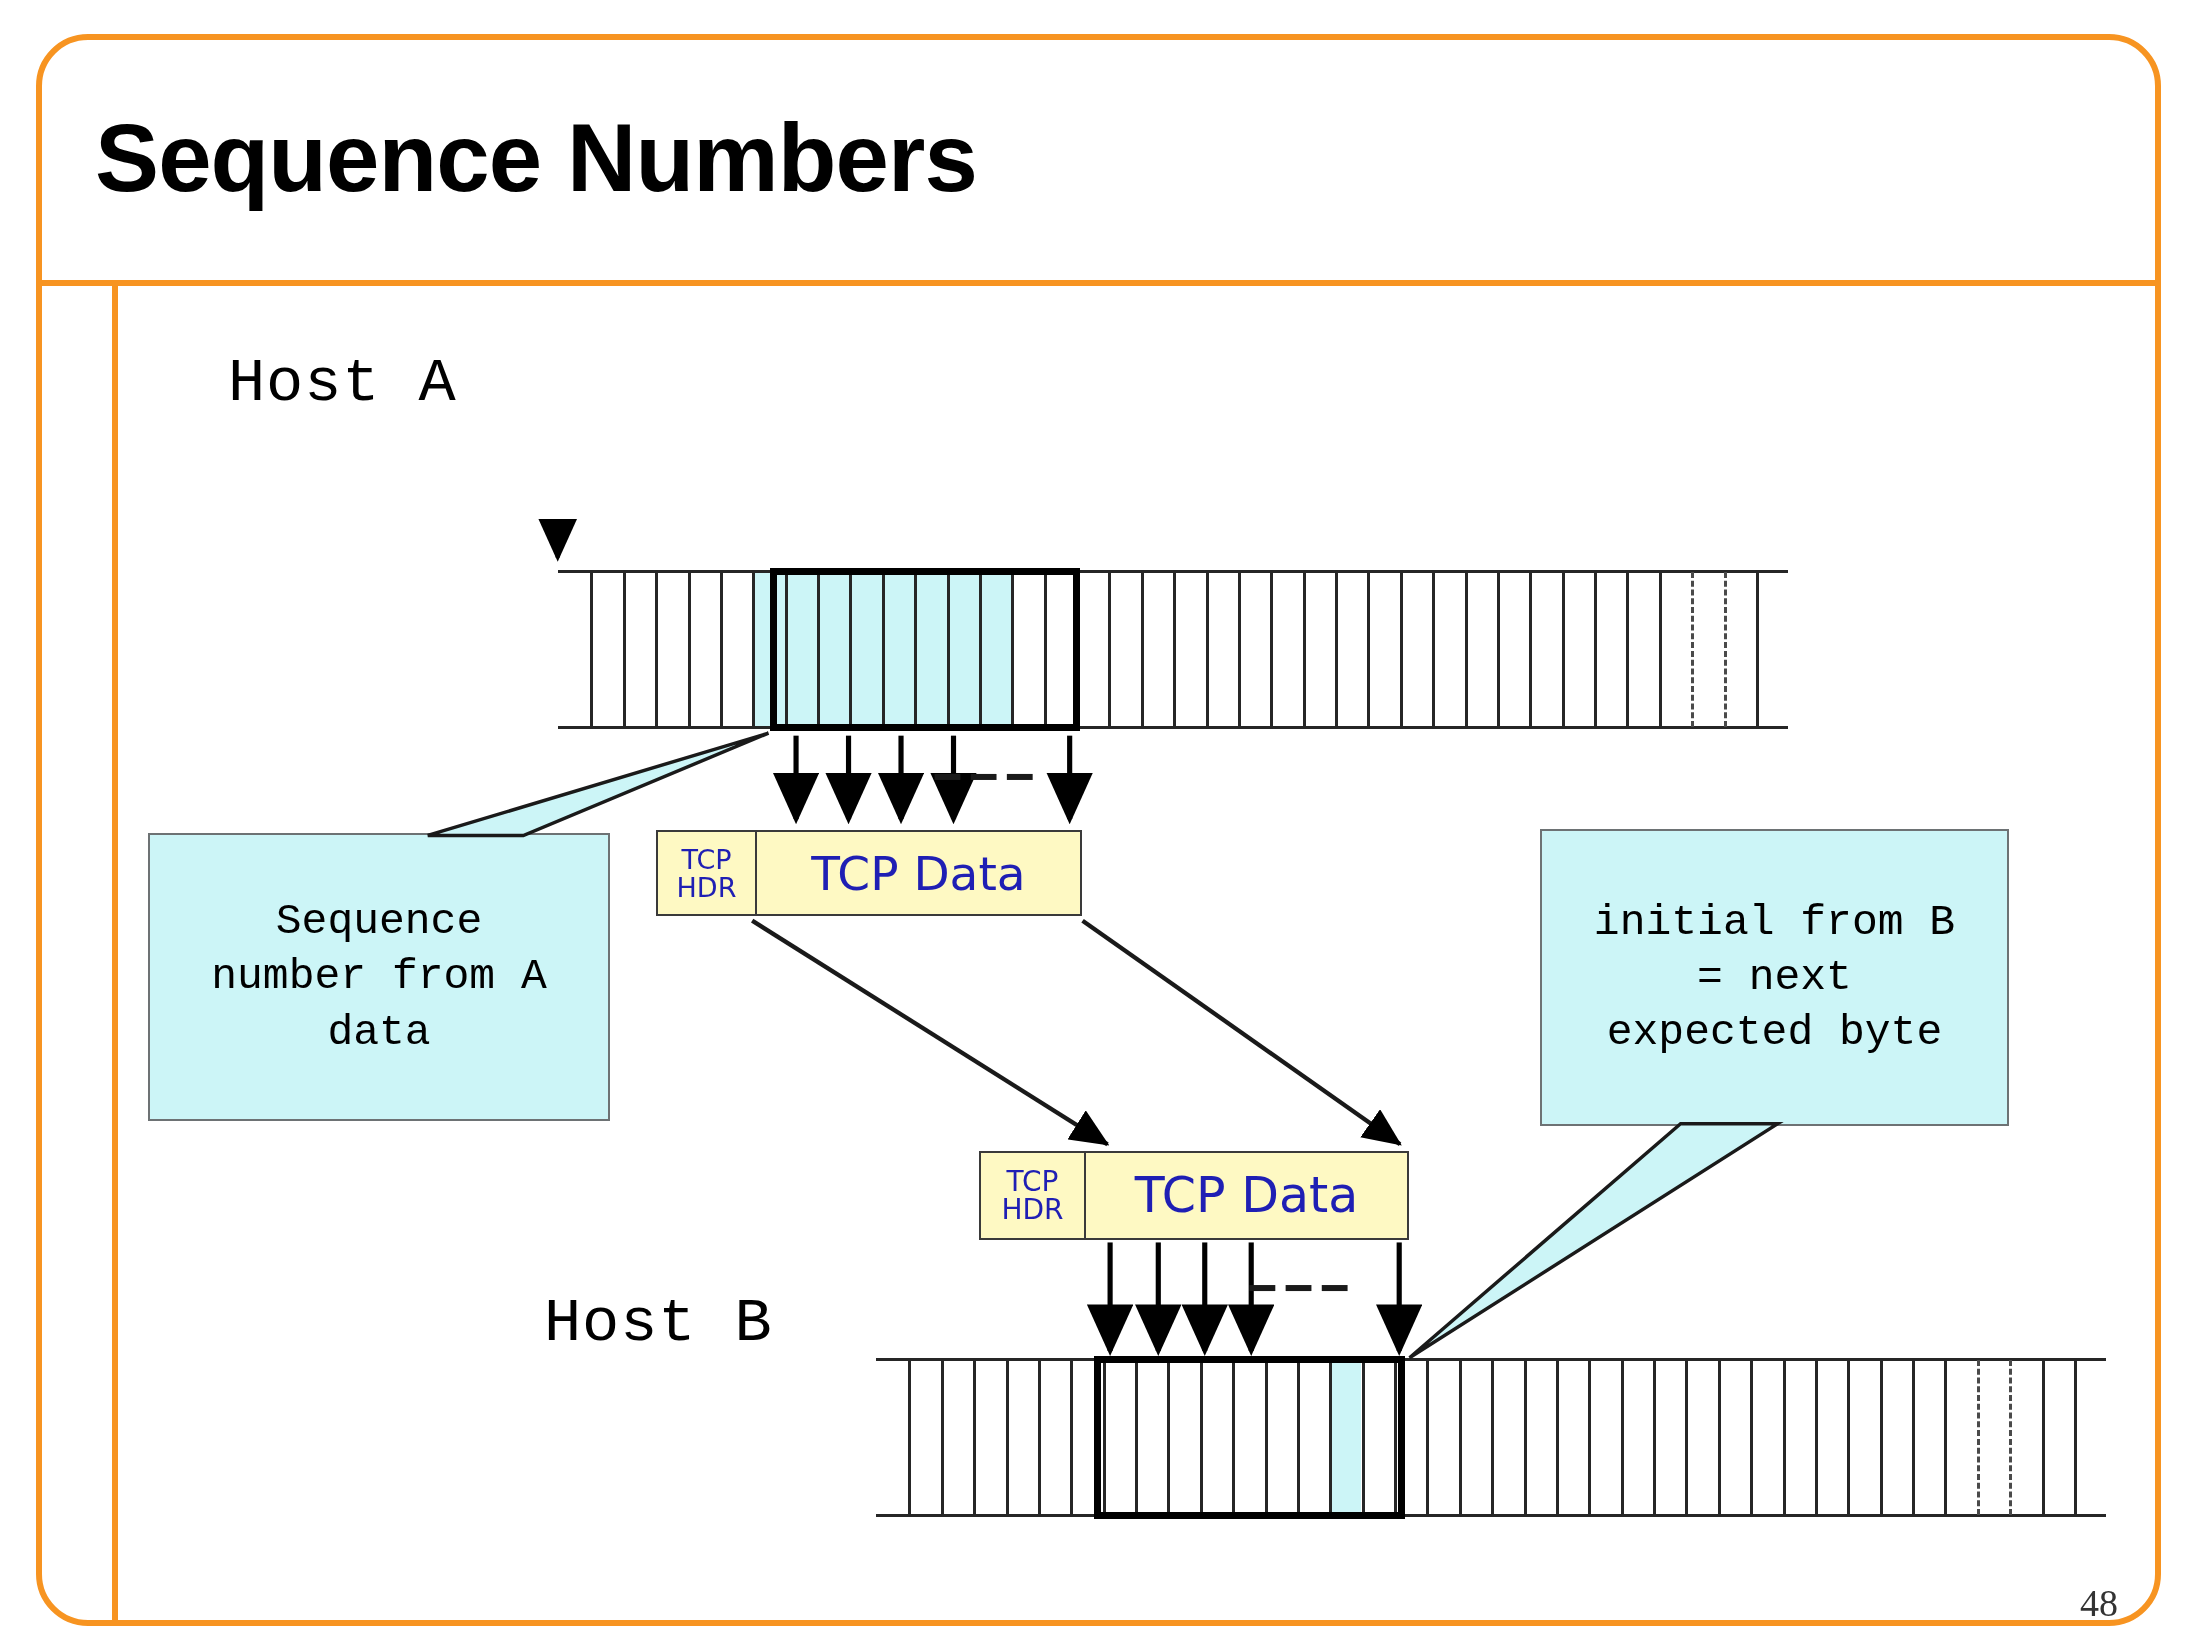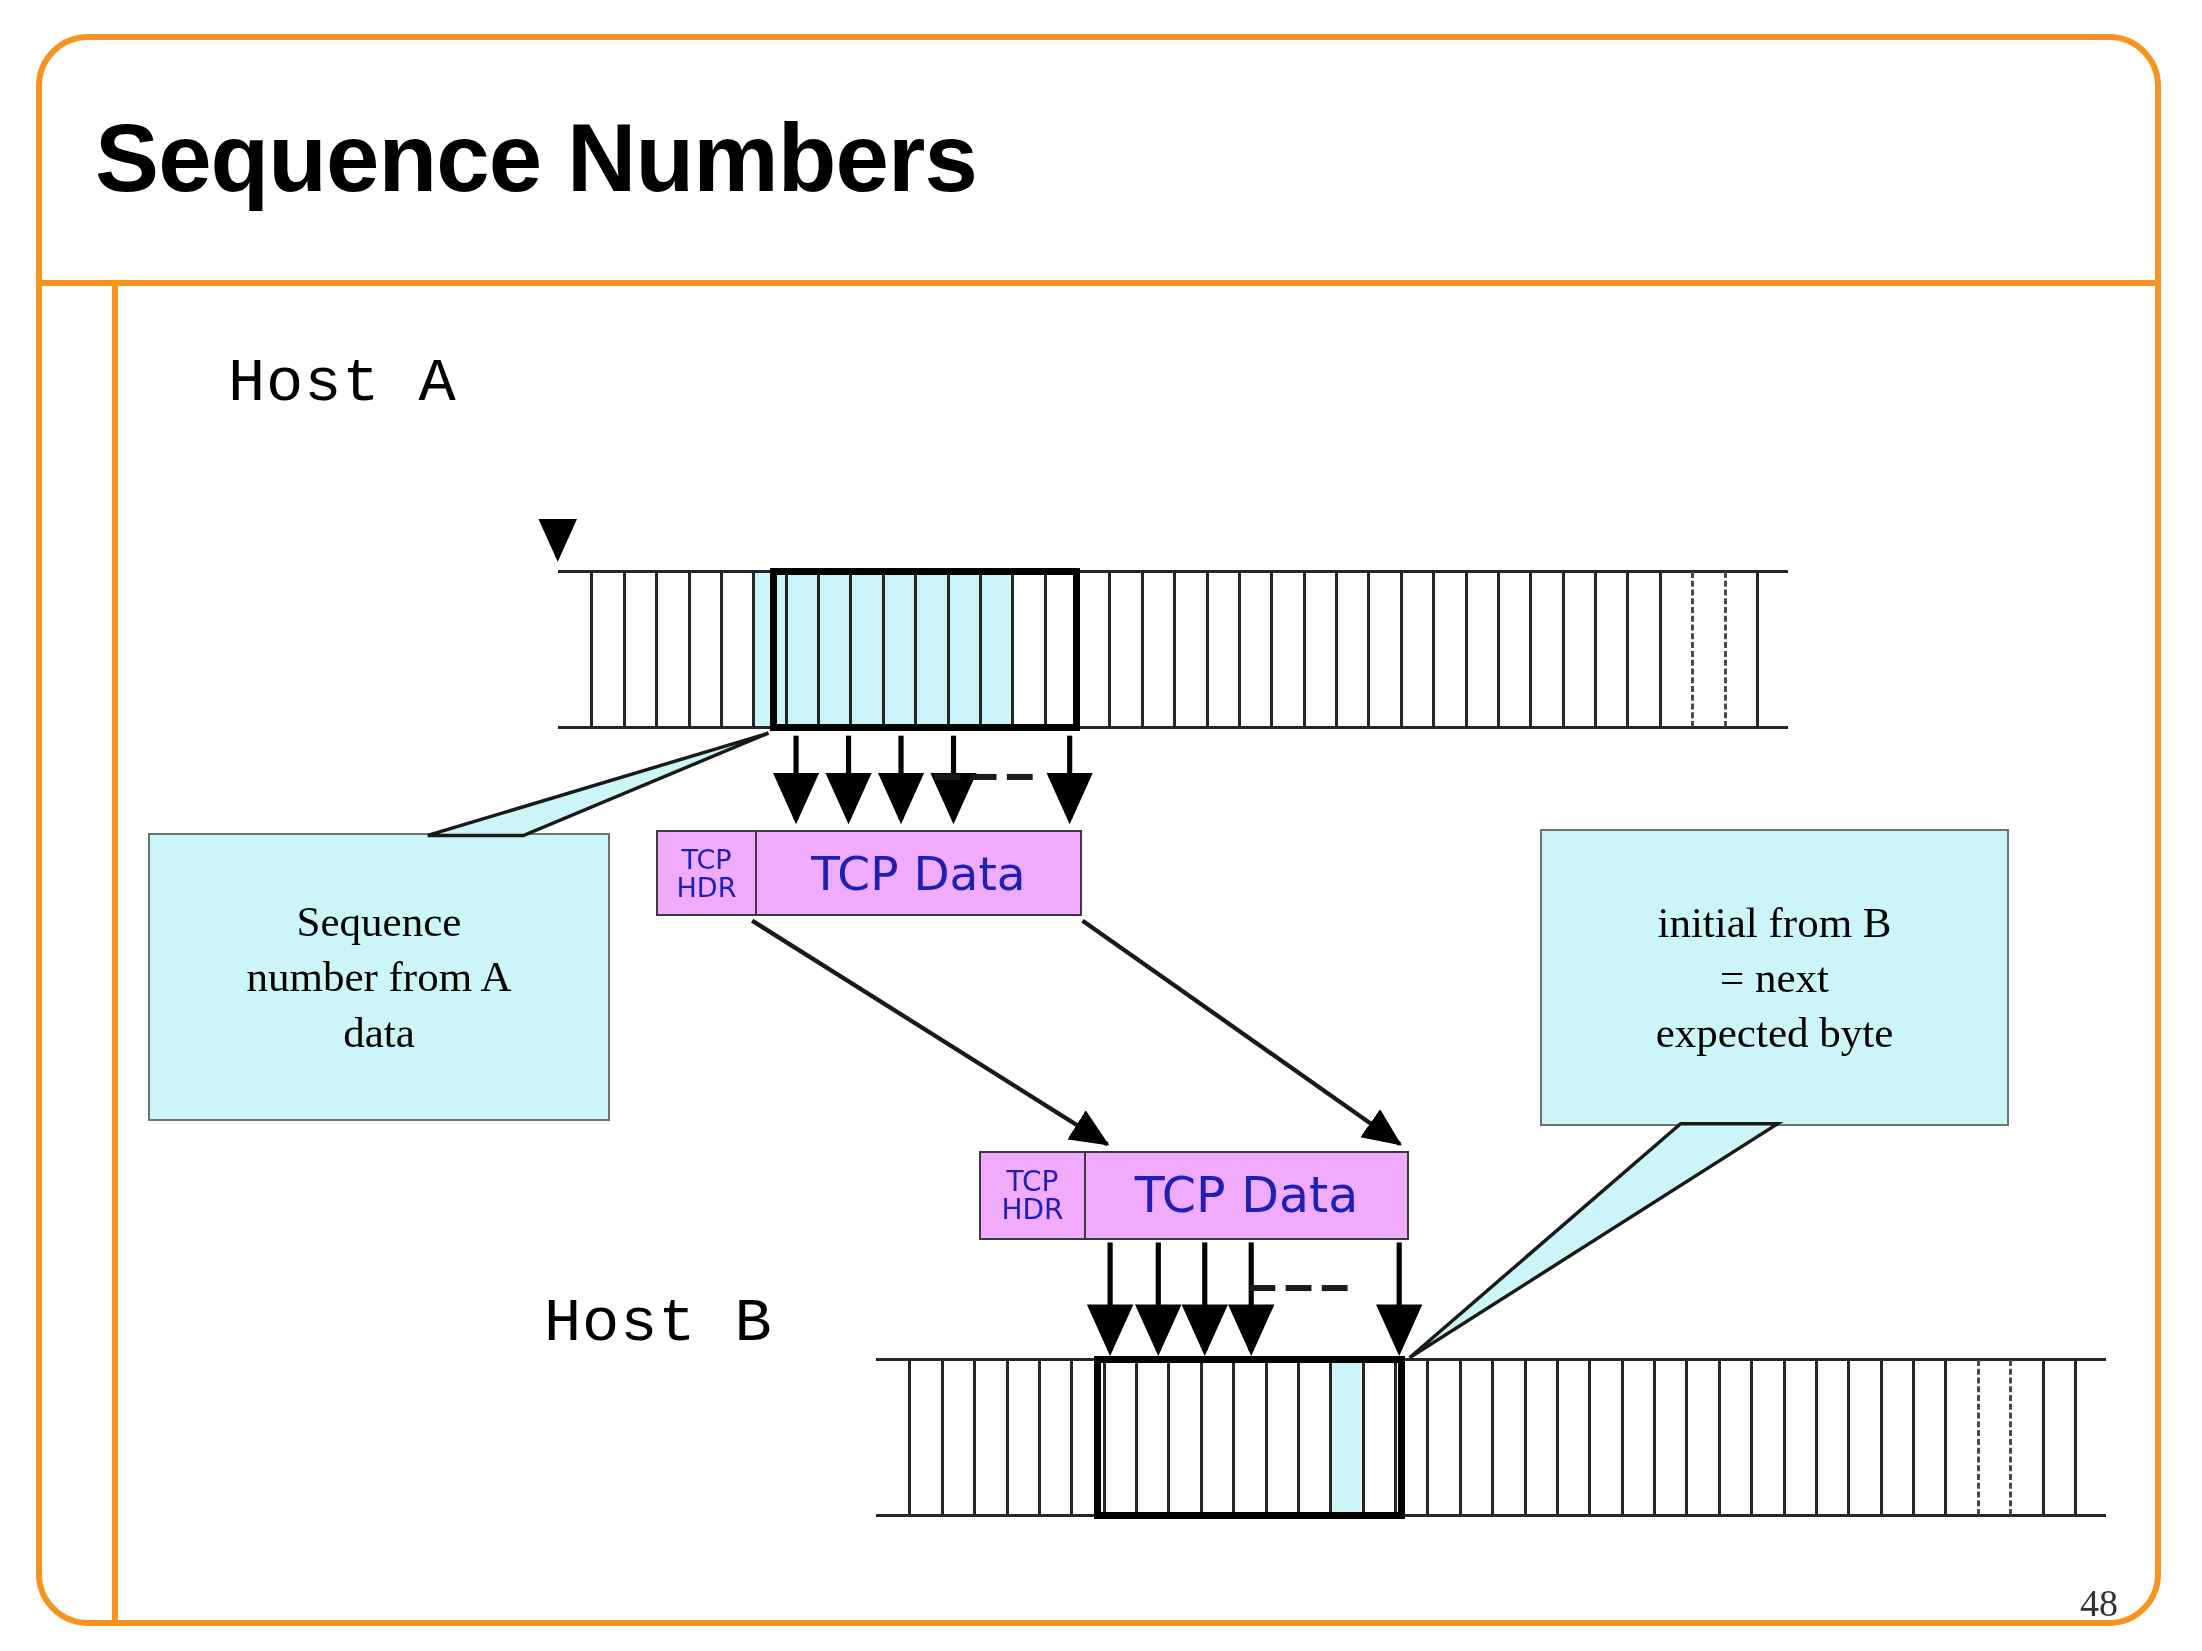--- a/index.html
+++ b/index.html
@@ -118,21 +118,21 @@
     box-sizing: border-box;
     border: 7.7px solid #000000;
     background: transparent;
   }
 
   
   .packet {
     position: absolute;
     box-sizing: border-box;
     border: 2.6px solid #3a3a3a;
-    background: #f0abfc;
+    background: #fef9c3;
     display: flex;
     align-items: stretch;
   }
   .packet .hdr {
     box-sizing: border-box;
     border-right: 2.6px solid #3a3a3a;
     display: flex;
     flex-direction: column;
     align-items: center;
     justify-content: center;
@@ -163,21 +163,21 @@
     position: absolute;
     box-sizing: border-box;
     background: #CCF5F7;
     border: 2.6px solid #6d7274;
     display: flex;
     flex-direction: column;
     align-items: center;
     justify-content: center;
     text-align: center;
     color: #000000;
-    font-family: Liberation Serif, serif;
+    font-family: Liberation Mono, monospace;
     line-height: 1.28;
   }
   .callout .line { display: block; white-space: nowrap; }
   #callout-left  { left: 148px; top: 833px;  width: 462px; height: 288px; font-size: 43px; }
   #callout-right { left: 1540px; top: 829px; width: 469px; height: 297px; font-size: 43px; }
   sup { font-size: 0.62em; vertical-align: super; }
 
   
   #overlay {
     position: absolute;

